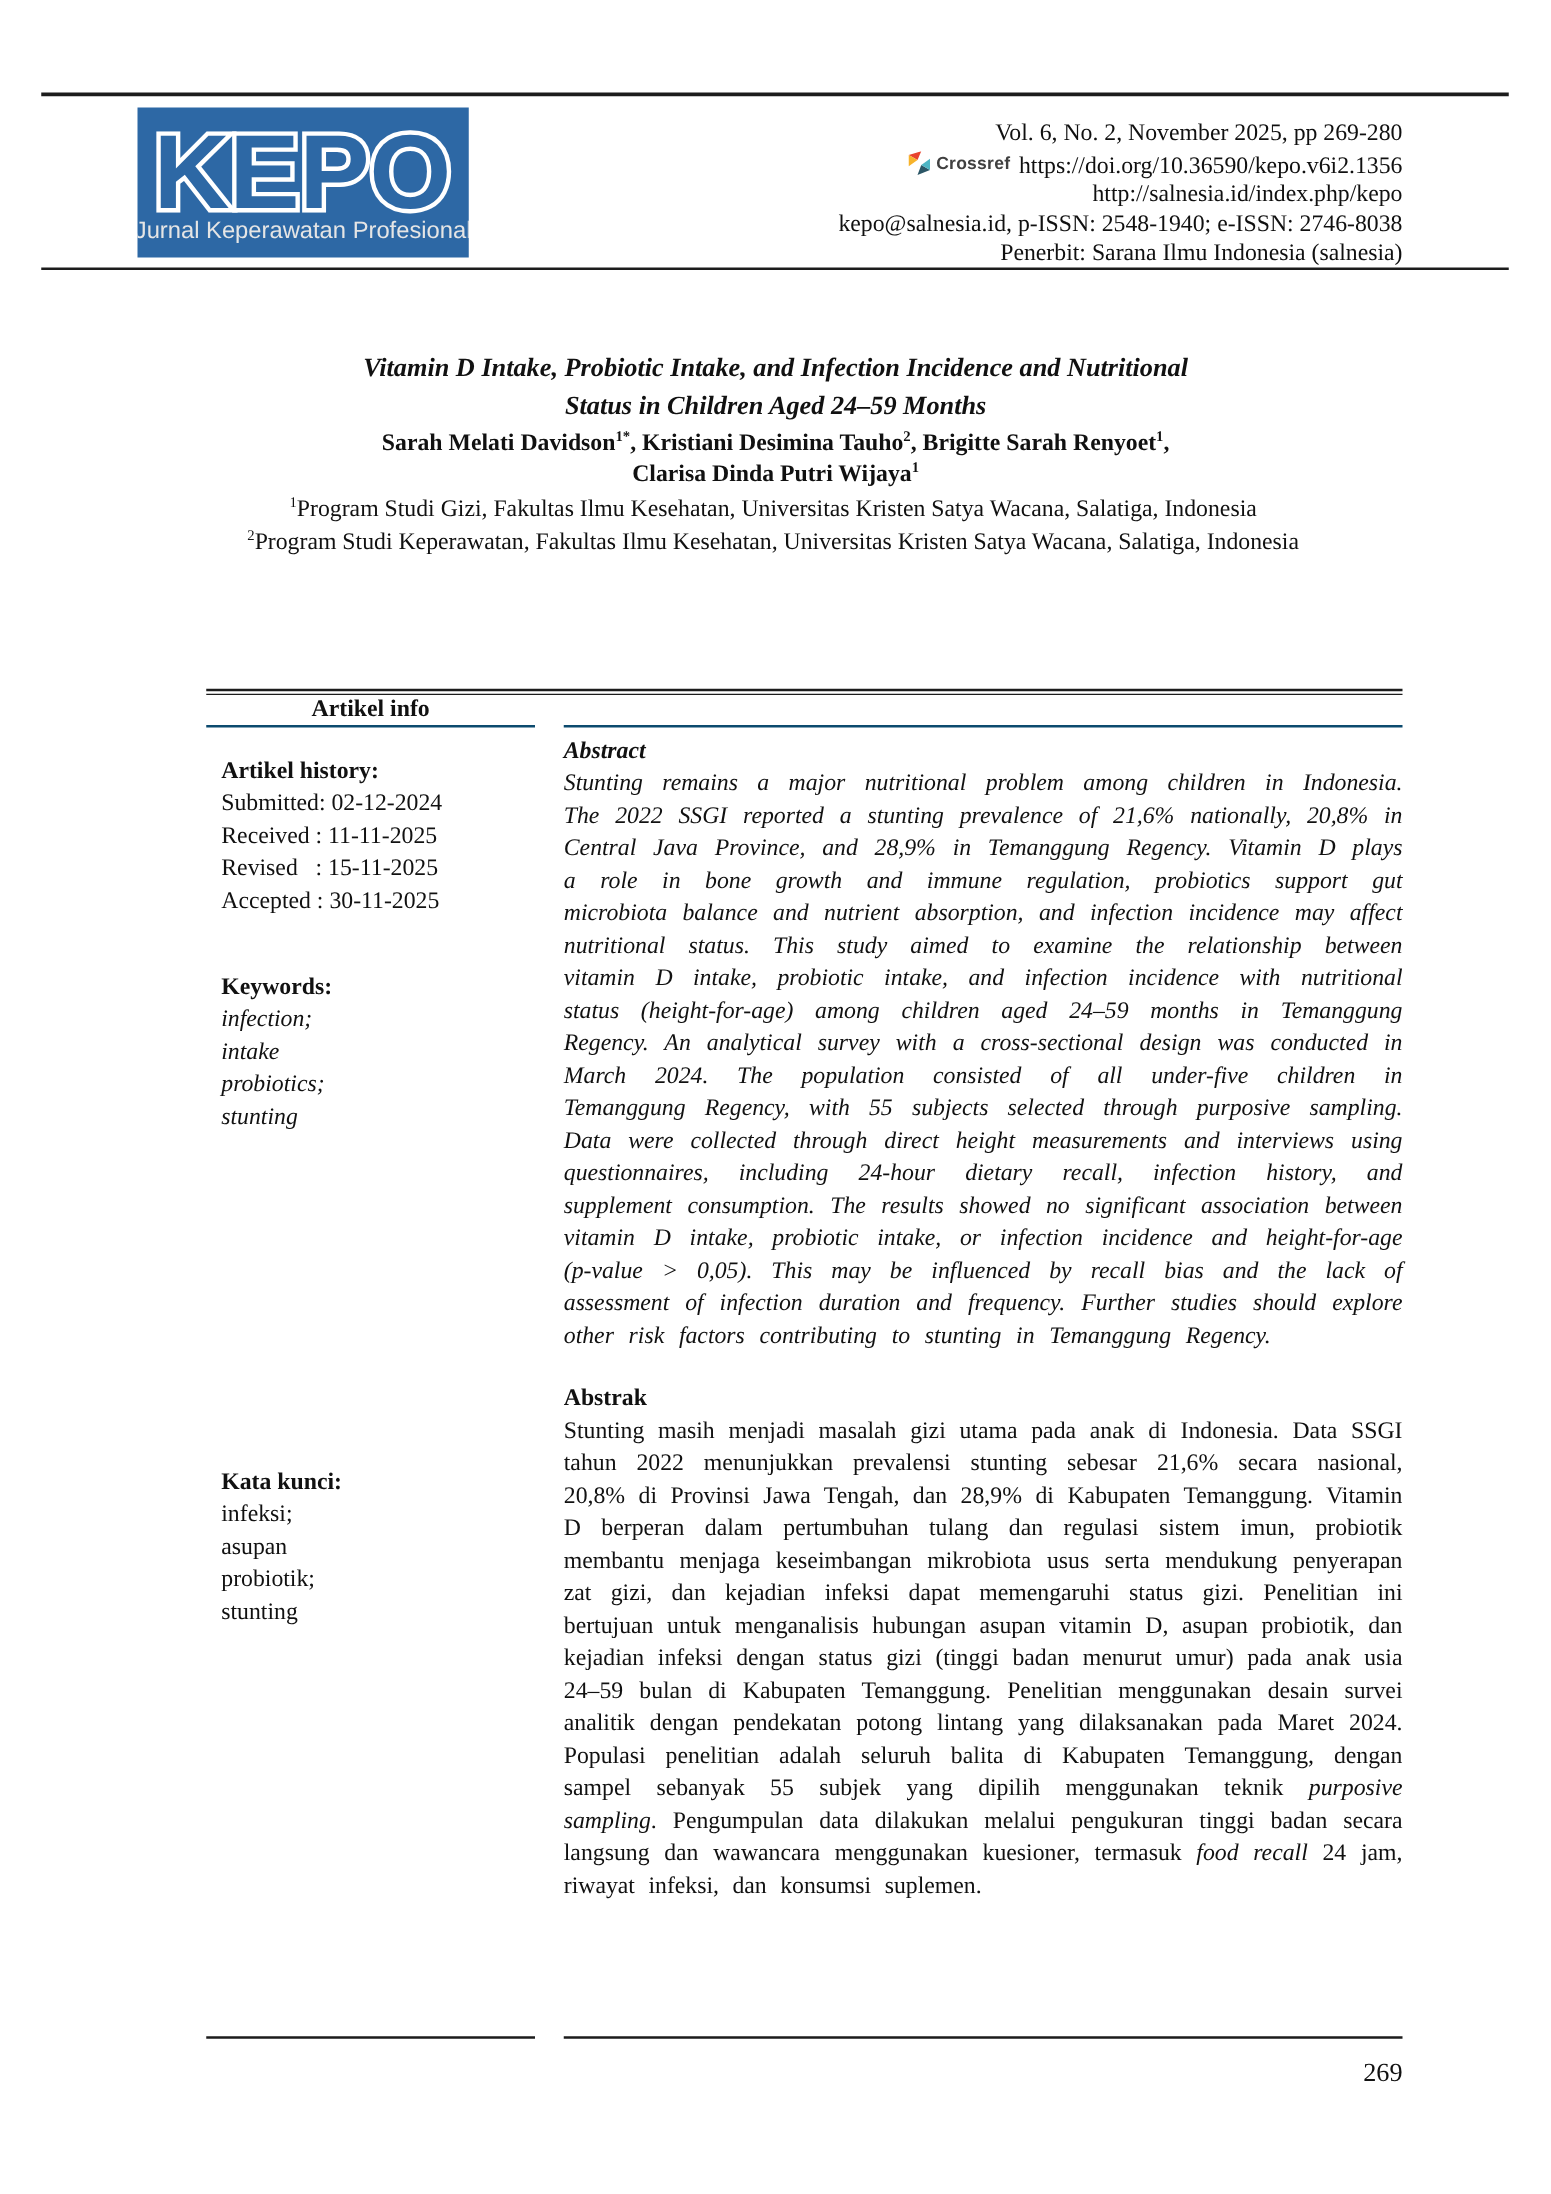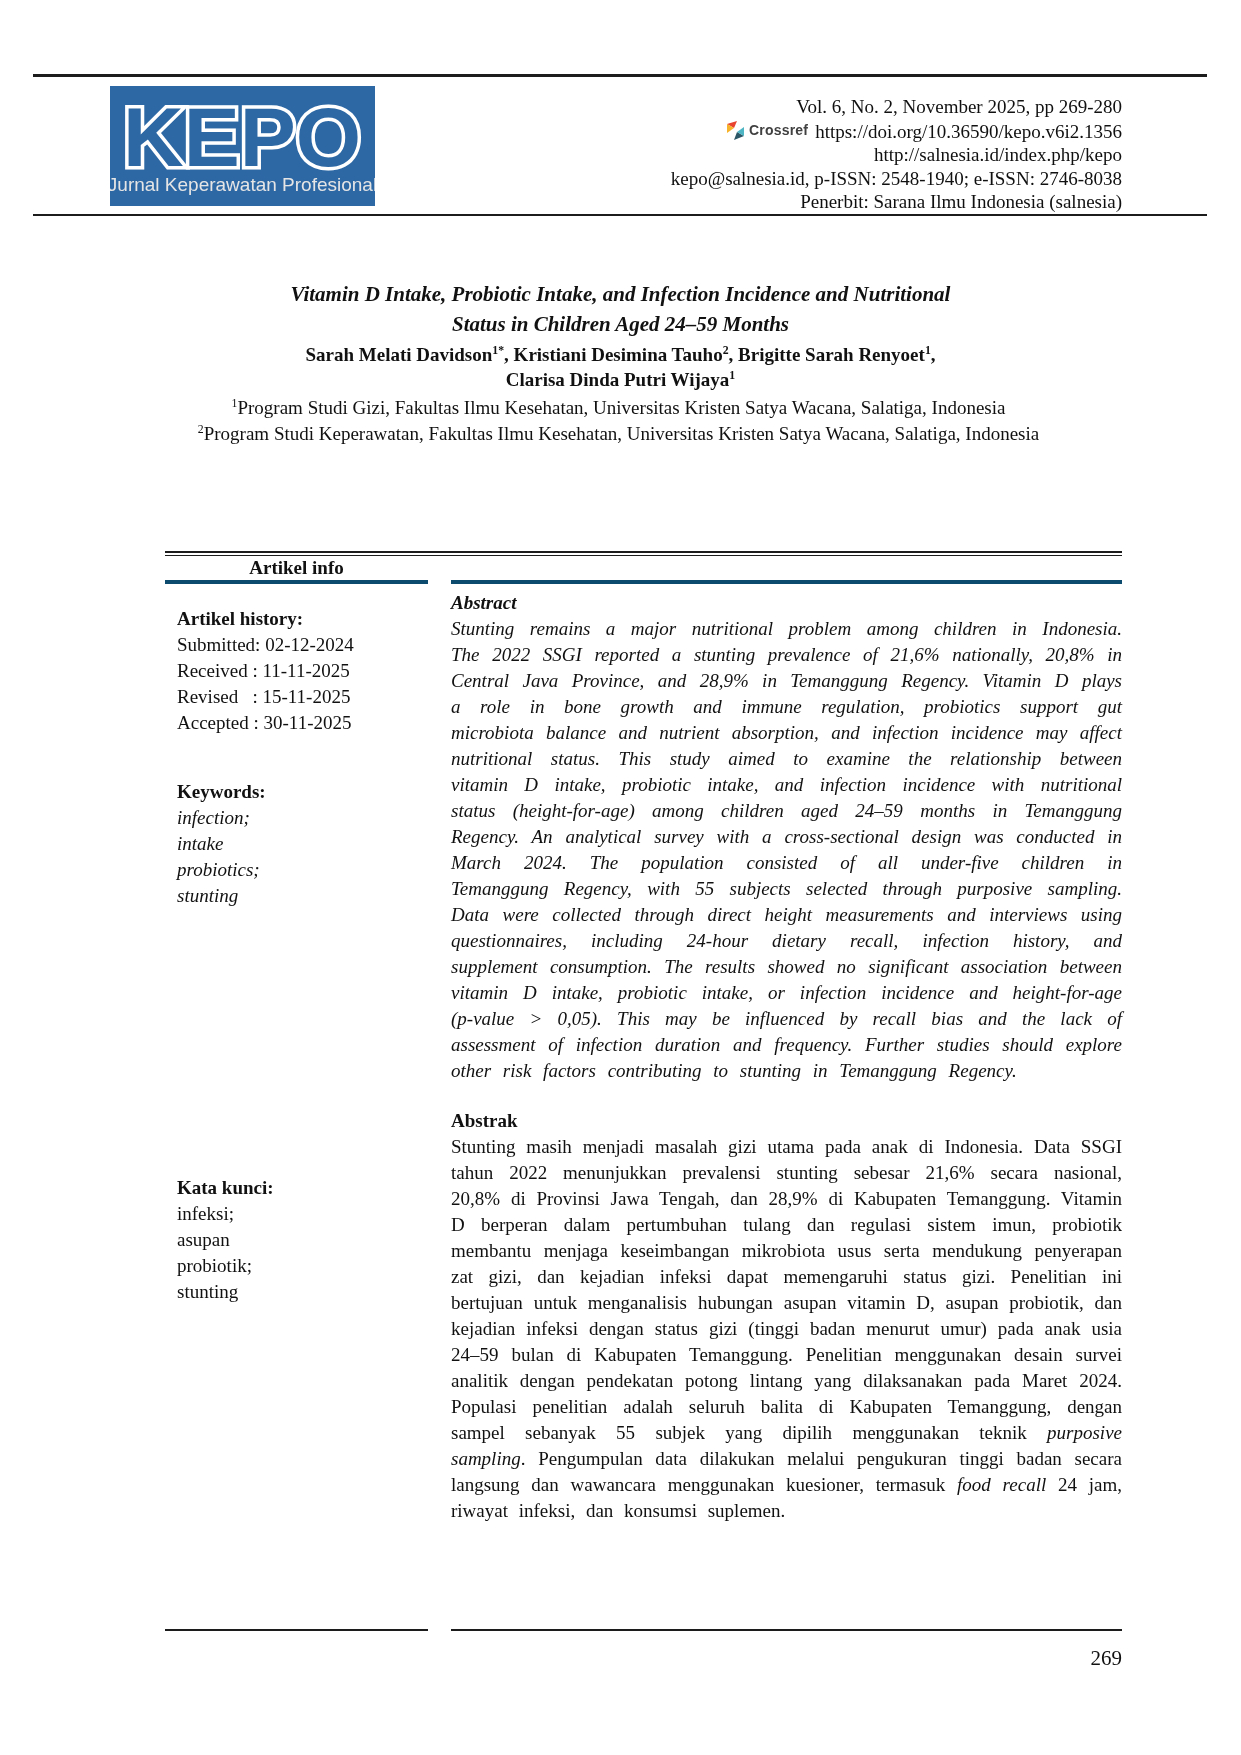--- a/index.html
+++ b/index.html
@@ -41,21 +41,21 @@
   sup { font-size:0.62em; line-height:0; }
   .affiliations { text-align:center; margin-left:-4px; font-size:19px; line-height:26px; margin-top:3px; }
 
   
   .info-table { position:absolute; top:551px; left:165px; width:957px; }
   .double-rule { height:2px; border-top:2px solid #1c1c1c; border-bottom:1px solid #1c1c1c; }
   .cols { display:flex; align-items:flex-start; }
   .col-left  { flex:0 0 263px; width:263px; }
   .col-gap   { flex:0 0 23px; width:23px; }
   .col-right { flex:1; min-width:0; }
-  .head-cell { height:24px; border-bottom:4px solid #0c4a6e; }
+  .head-cell { height:24px; border-bottom:2px solid #0c4a6e; }
   .col-left .head-cell { text-align:center; font-weight:bold; font-size:19px; line-height:24px; }
 
   .left-body { padding:22px 0 0 12px; font-size:19px; line-height:26px; }
   .block-label { font-weight:bold; }
   .hist-line { white-space:pre;font-family:Liberation Serif, serif; }
   .kw-block { margin-top:43px; }
   .kw-item { font-style:italic; }
   .kata-block { margin-top:266px; }
 
   .right-body { padding-top:6px; font-size:19px; line-height:26px; }

